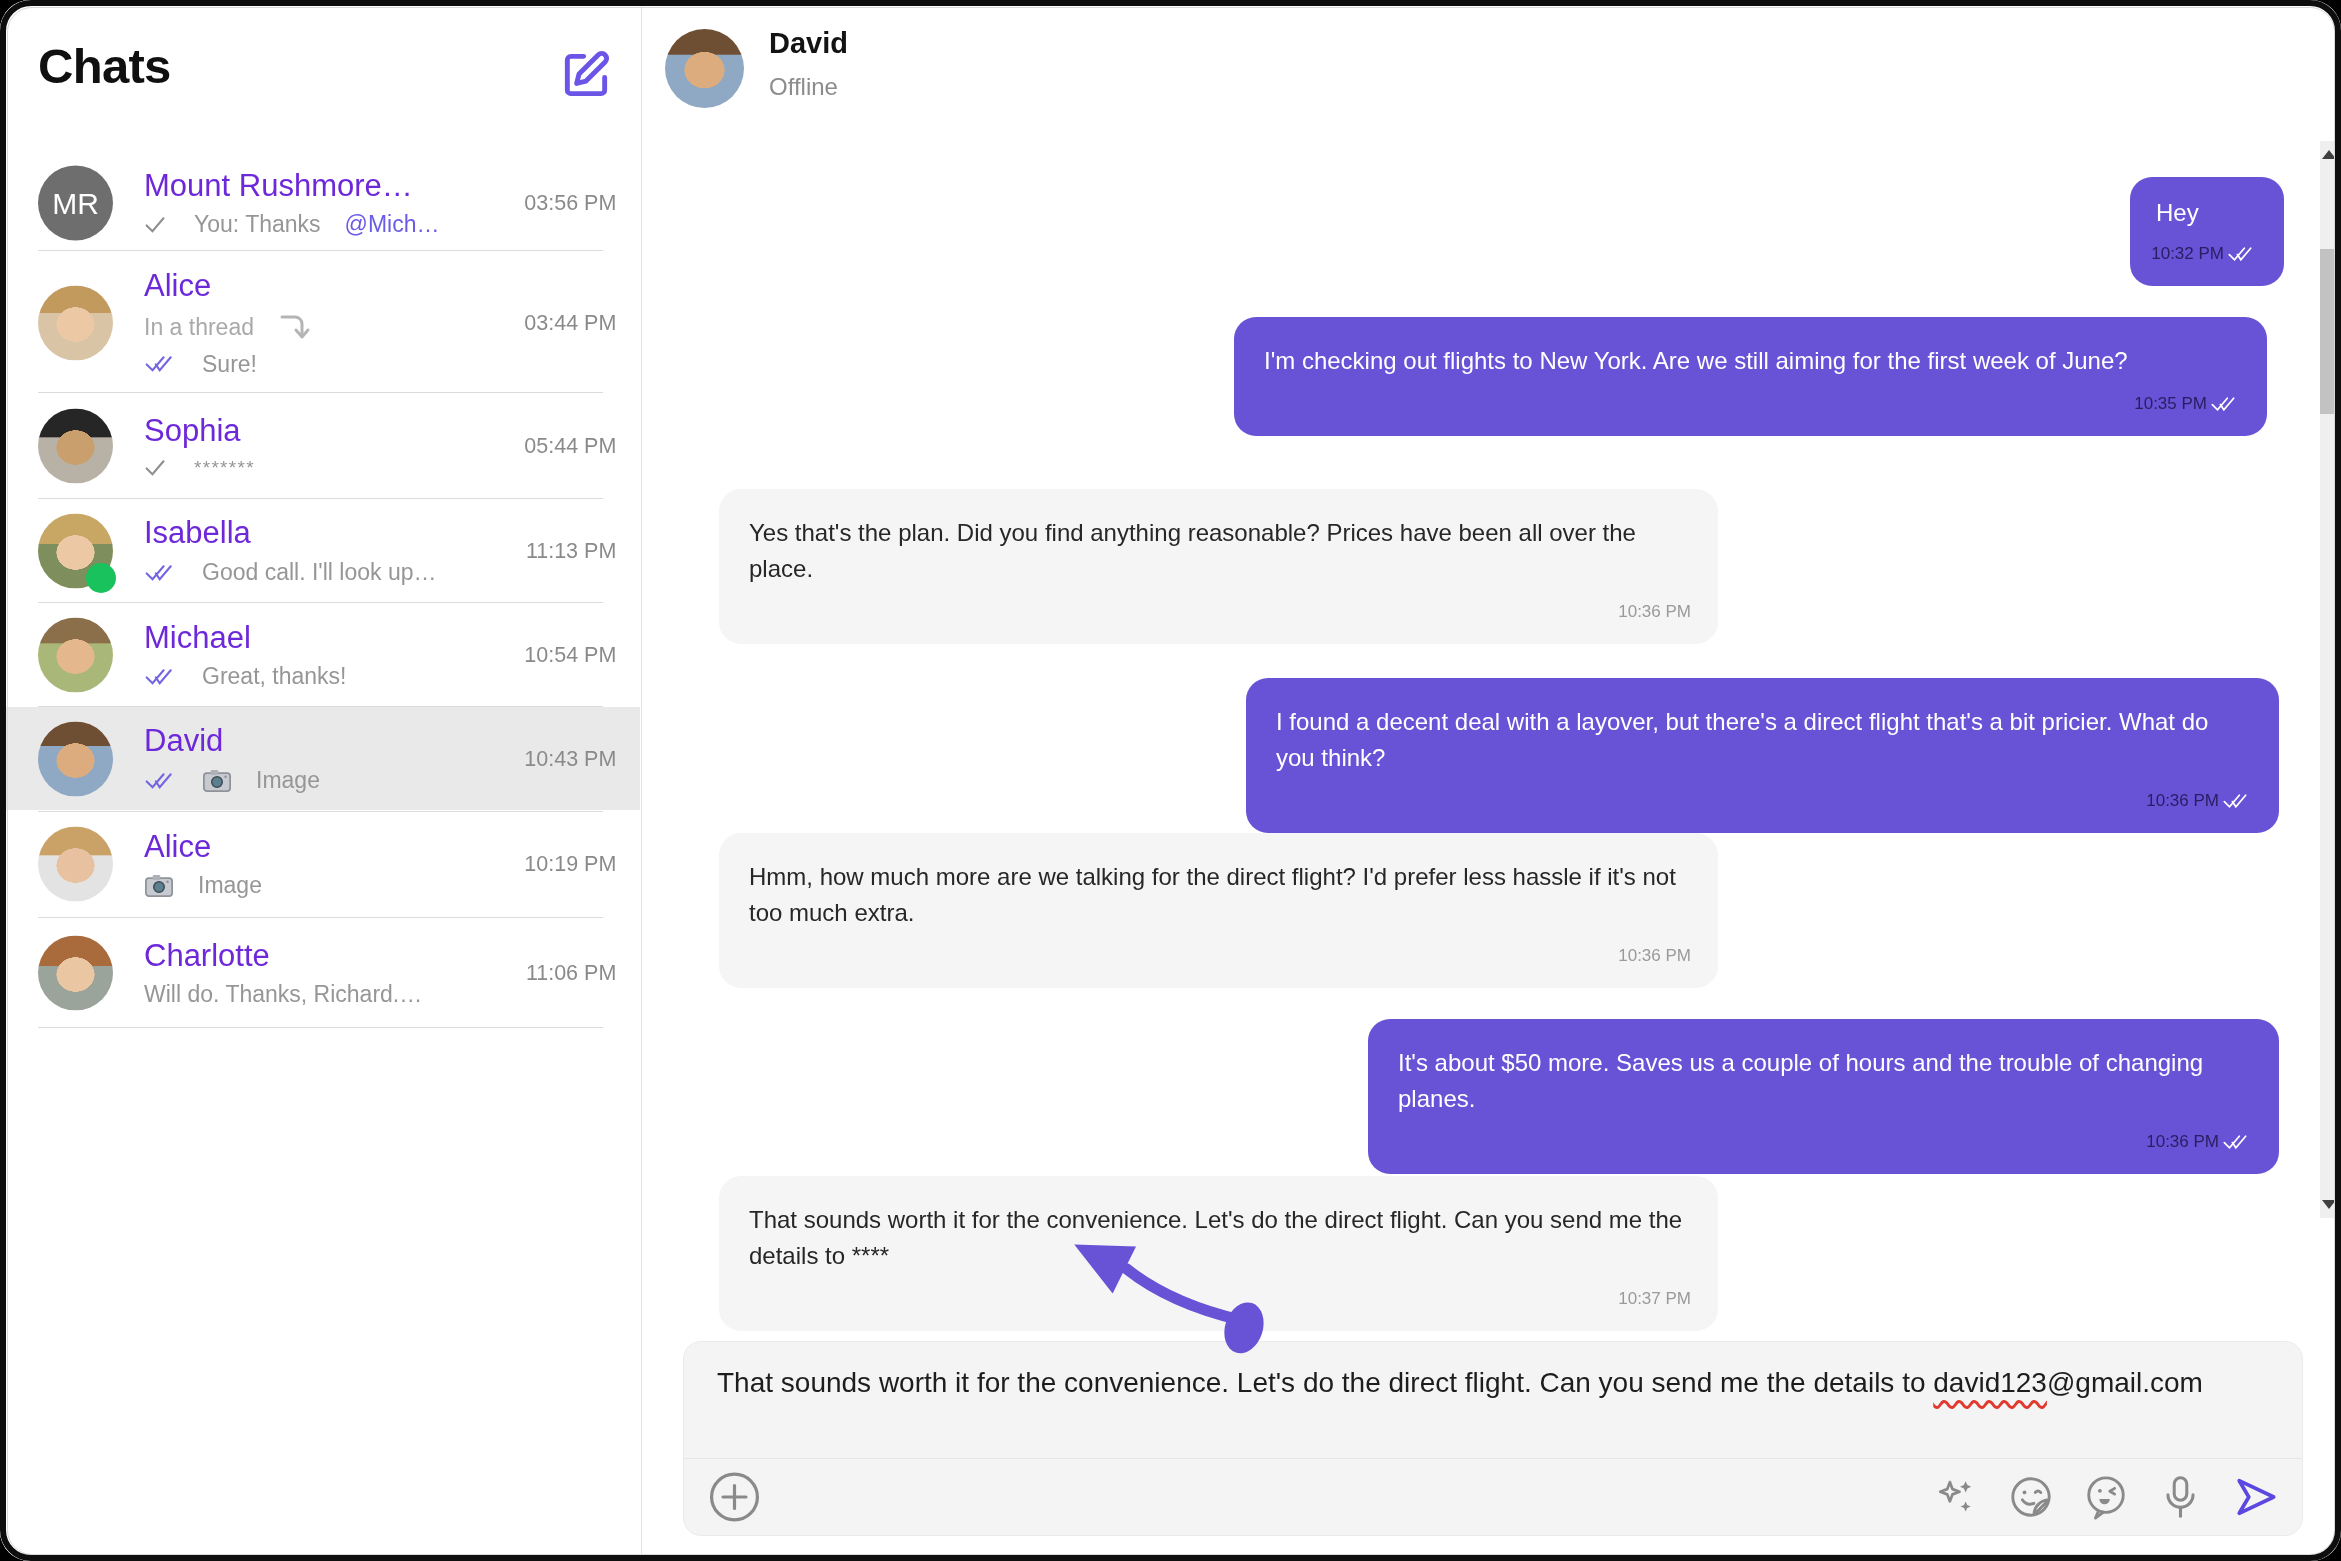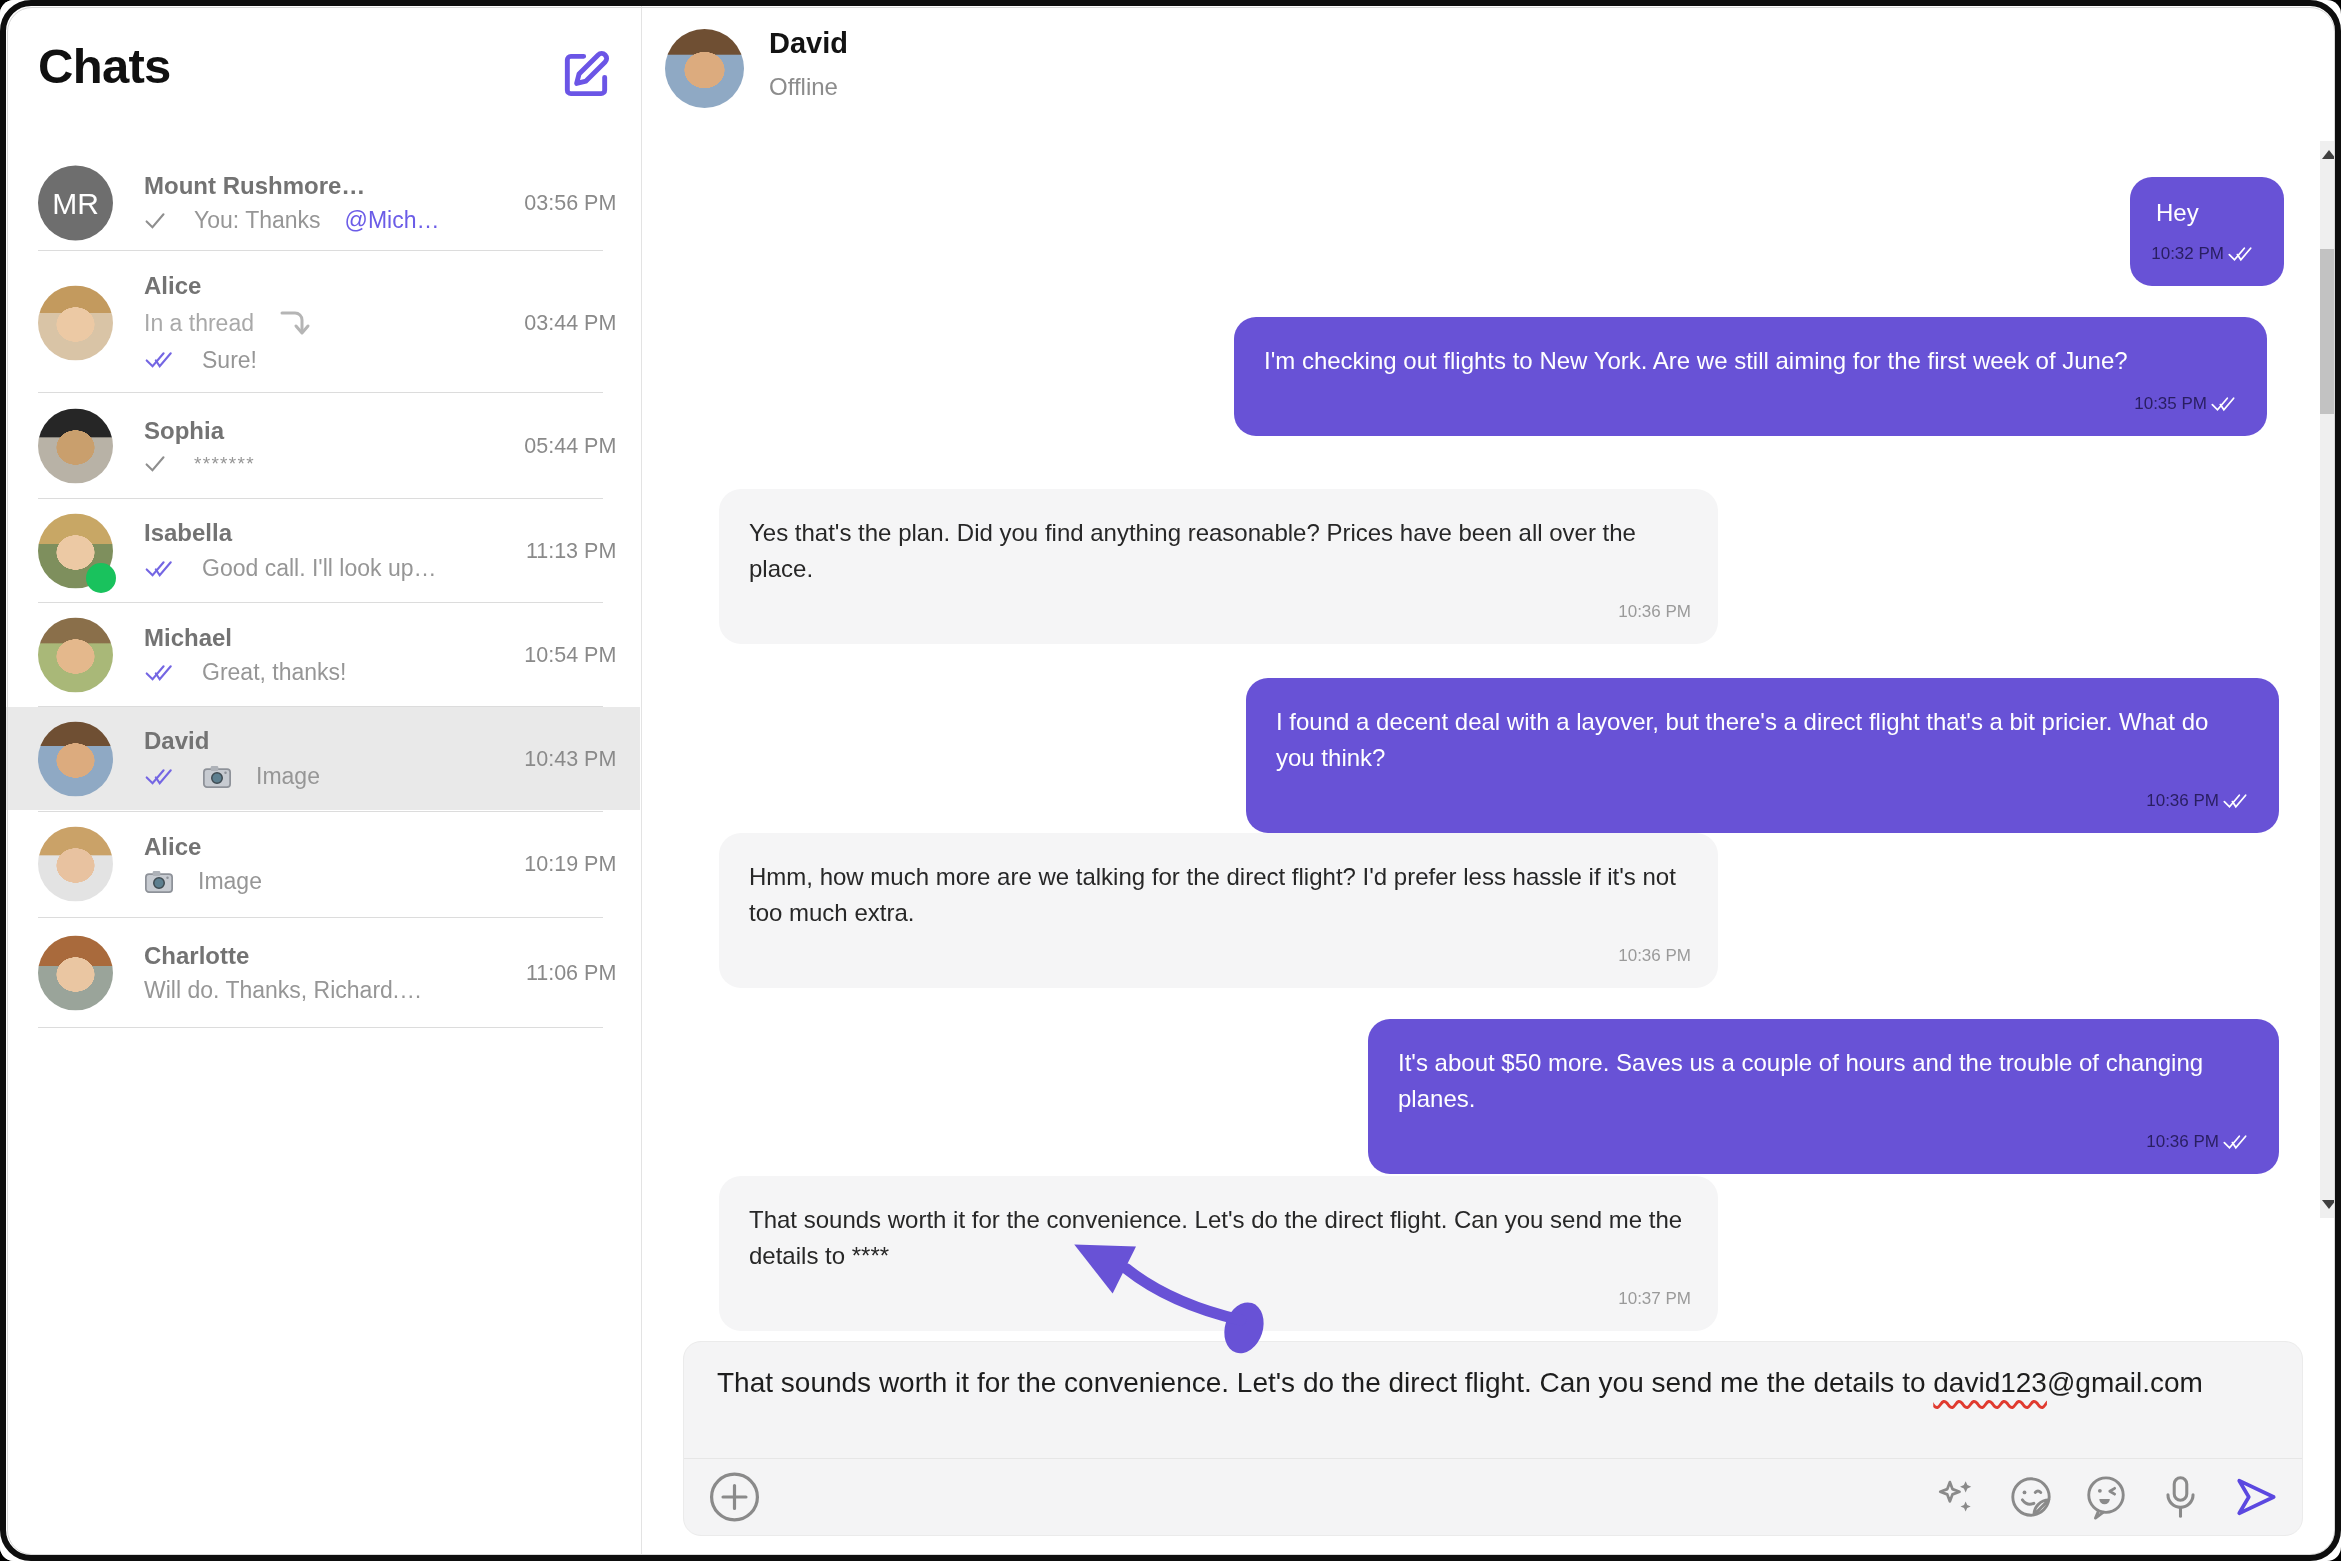--- a/index.html
+++ b/index.html
@@ -1,17 +1,17 @@
 <!DOCTYPE html>
 <html style="font-size:10.4px"><head>
 <meta charset="utf-8">
 <style>
   html,body{margin:0;padding:0;width:2342px;height:1561px;background:#000;overflow:hidden;
     font-family:"Liberation Sans","DejaVu Sans",sans-serif;}
-  .app{position:absolute;inset:0;background:#fff;border-radius:14px;overflow:hidden;}
+  .app{position:absolute;inset:0;background:#fff;border-radius:30px;overflow:hidden;}
   .frame{position:absolute;inset:0;border:6.5px solid #0e0e0e;border-radius:31px;pointer-events:none;z-index:60;}
   .frame2{position:absolute;inset:6.5px;border:1.3px solid #d9d9d9;border-radius:25px;pointer-events:none;z-index:59;}
 
   
   .sidebar{position:absolute;left:0;top:0;bottom:0;width:641px;background:#fff;border-right:1.3px solid #e3e3e3;}
   .sb-title{position:absolute;left:38px;top:38px;font-size:49px;font-weight:700;letter-spacing:-0.7px;color:#101010;}
   .compose-btn{position:absolute;left:553px;top:42px;width:65px;height:65px;display:flex;align-items:center;justify-content:center;cursor:pointer;}
   .chat-row{position:absolute;left:0;right:1.3px;padding-left:18px;}
   .chat-row.selected{background:#e9e9e9;}
   .row-divider{position:absolute;left:38px;width:565px;height:1.3px;background:#dcdcdc;}
@@ -19,21 +19,21 @@
   .avatar.initials{display:flex;align-items:center;justify-content:center;background:#6e6e6e;color:#fff;font-size:30px;font-weight:400;}
   .av-emma{background:radial-gradient(ellipse 42% 38% at 50% 52%,#ecc9a4 60%,rgba(0,0,0,0) 61%),linear-gradient(180deg,#c39a5e 36%,#d9c4a6 37%);}
   .av-sophia{background:radial-gradient(ellipse 42% 38% at 50% 52%,#c99f6d 60%,rgba(0,0,0,0) 61%),linear-gradient(180deg,#262626 38%,#b8b2a6 39%);}
   .av-isabella{background:radial-gradient(ellipse 42% 38% at 50% 52%,#ecc9a4 60%,rgba(0,0,0,0) 61%),linear-gradient(180deg,#c8a765 40%,#7e8f5d 41%);}
   .av-michael{background:radial-gradient(ellipse 42% 38% at 50% 52%,#e4b88c 60%,rgba(0,0,0,0) 61%),linear-gradient(180deg,#8a6f4a 34%,#a9b878 35%);}
   .av-david{background:radial-gradient(ellipse 42% 38% at 50% 52%,#dcab7e 60%,rgba(0,0,0,0) 61%),linear-gradient(180deg,#6f4f33 32%,#8fa9c4 33%);}
   .av-alice{background:radial-gradient(ellipse 42% 38% at 50% 52%,#e8c2a0 60%,rgba(0,0,0,0) 61%),linear-gradient(180deg,#caa268 38%,#e3e3e3 39%);}
   .av-charlotte{background:radial-gradient(ellipse 42% 38% at 50% 52%,#eac6a2 60%,rgba(0,0,0,0) 61%),linear-gradient(180deg,#a96a3c 40%,#9aa49a 41%);}
   .online-dot{position:absolute;left:86px;bottom:9px;width:30px;height:30px;border-radius:50%;background:#19c25d;z-index:3;}
   .row-content{position:absolute;left:144px;top:0;bottom:0;right:150px;display:flex;flex-direction:column;justify-content:center;gap:7.8px;}
-  .row-name{font-size:24px;font-weight:700;color:#737373;white-space:nowrap;}
+  .row-name{font-size:31px;font-weight:400;color:#6d28d9;white-space:nowrap;}
   .row-line{display:flex;align-items:center;gap:24px;font-size:23px;color:#969696;white-space:nowrap;}
   .row-time{position:absolute;right:23.4px;top:50%;transform:translateY(-50%);font-size:21.5px;color:#8a8a8a;}
   .mention{color:#6b5ce7;}
   .thread-label{color:#a9a9a9;}
 
   
   .peer-avatar{position:absolute;left:665px;top:29px;width:79px;height:79px;border-radius:50%;overflow:hidden;}
   .peer-name{position:absolute;left:769px;top:27px;font-size:29px;font-weight:700;color:#131313;}
   .peer-status{position:absolute;left:769px;top:73px;font-size:24px;color:#8c8c8c;}
 

